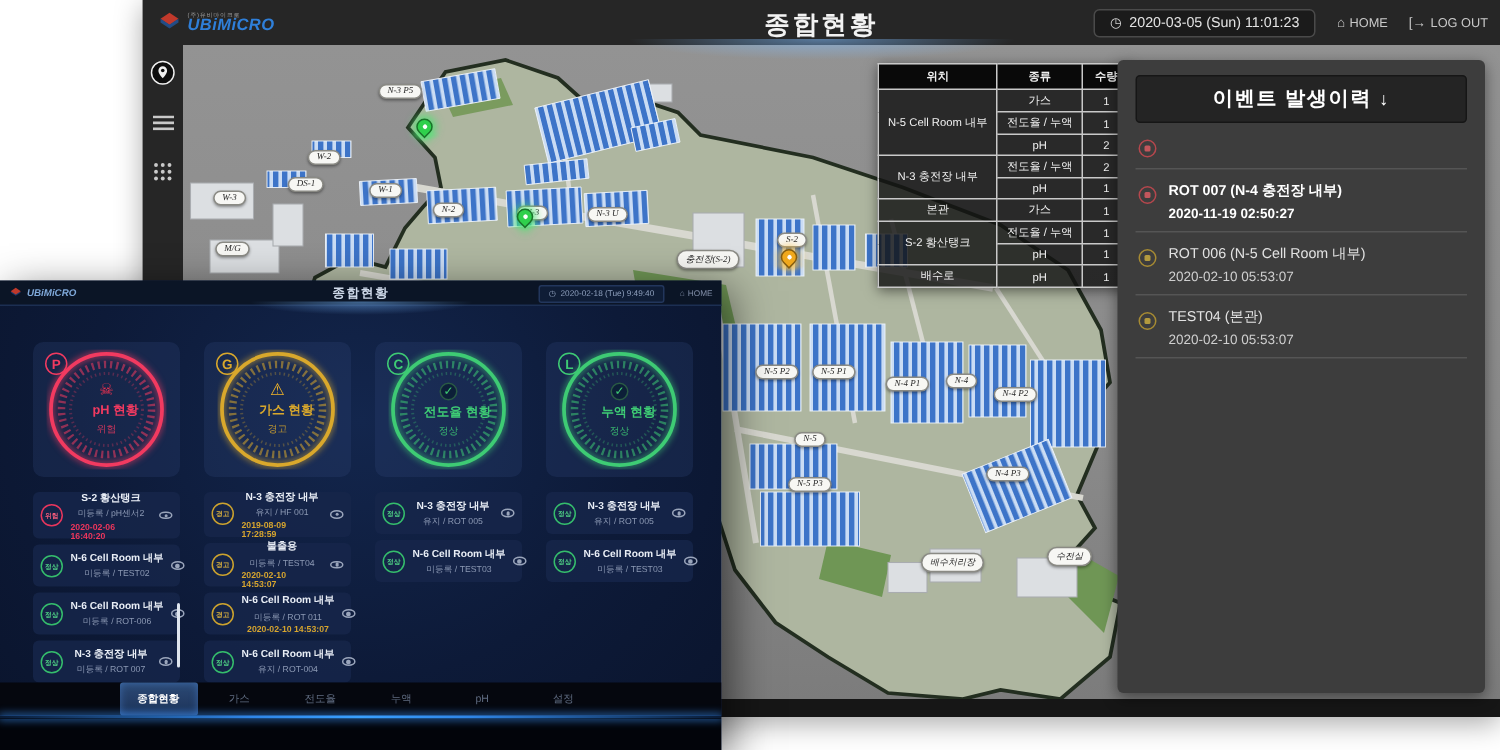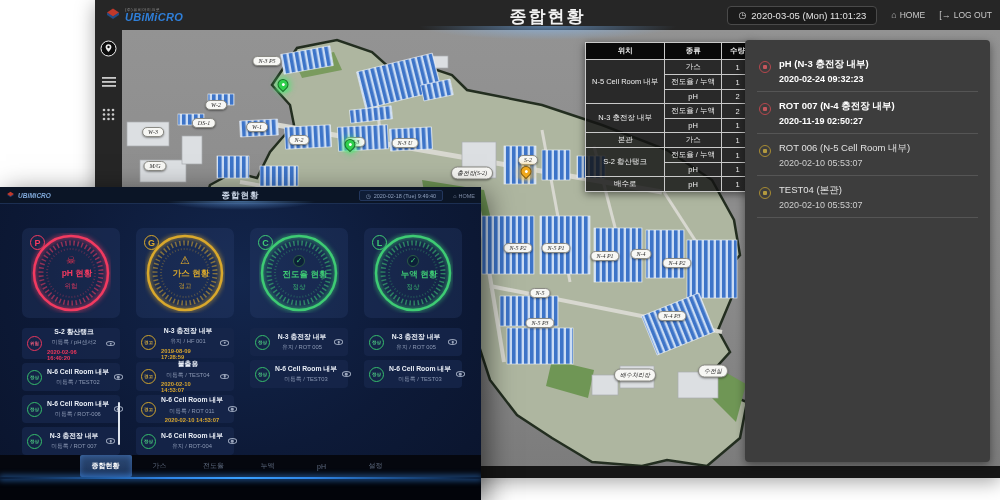--- a/index.html
+++ b/index.html
@@ -183,21 +183,21 @@
       <span class="brand-text">
         <span class="brand-sub">(주)유비마이크로</span>
         <span class="brand-name">UBiMiCRO</span>
       </span>
     </div>
     <div class="bg-title">종합현황</div>
     <div class="title-glow"></div>
     <div class="bg-top-right">
       <div class="clock-box">
         <span class="clock-glyph">◷</span>
-        <span>2020-03-05 (Mon) 11:01:23</span>
+        <span>2020-03-05 (Sun) 11:01:23</span>
       </div>
       <div class="topbtn">
         <span class="glyph">⌂</span>
         <span>HOME</span>
       </div>
       <div class="topbtn">
         <span class="glyph">[→</span>
         <span>LOG OUT</span>
       </div>
     </div>
@@ -378,26 +378,26 @@
       </tr>
       <tr>
         <td class="loc">배수로</td>
         <td>pH</td>
         <td>1</td>
       </tr>
     </tbody>
   </table>
 
   <div class="ev-panel">
+    <div class="ev-header">
+      <span>이벤트 발생이력</span>
+      <span class="arrow">↓</span>
+    </div>
     <div class="ev-item alarm">
       <span class="ev-ic alarm"></span>
-      <span class="ev-texts">
-        <span class="ev-name">pH (N-3 충전장 내부)</span>
-        <span class="ev-time">2020-02-24 09:32:23</span>
-      </span>
     </div>
     <div class="ev-item alarm">
       <span class="ev-ic alarm"></span>
       <span class="ev-texts">
         <span class="ev-name">ROT 007 (N-4 충전장 내부)</span>
         <span class="ev-time">2020-11-19 02:50:27</span>
       </span>
     </div>
     <div class="ev-item warn">
       <span class="ev-ic warn"></span>

